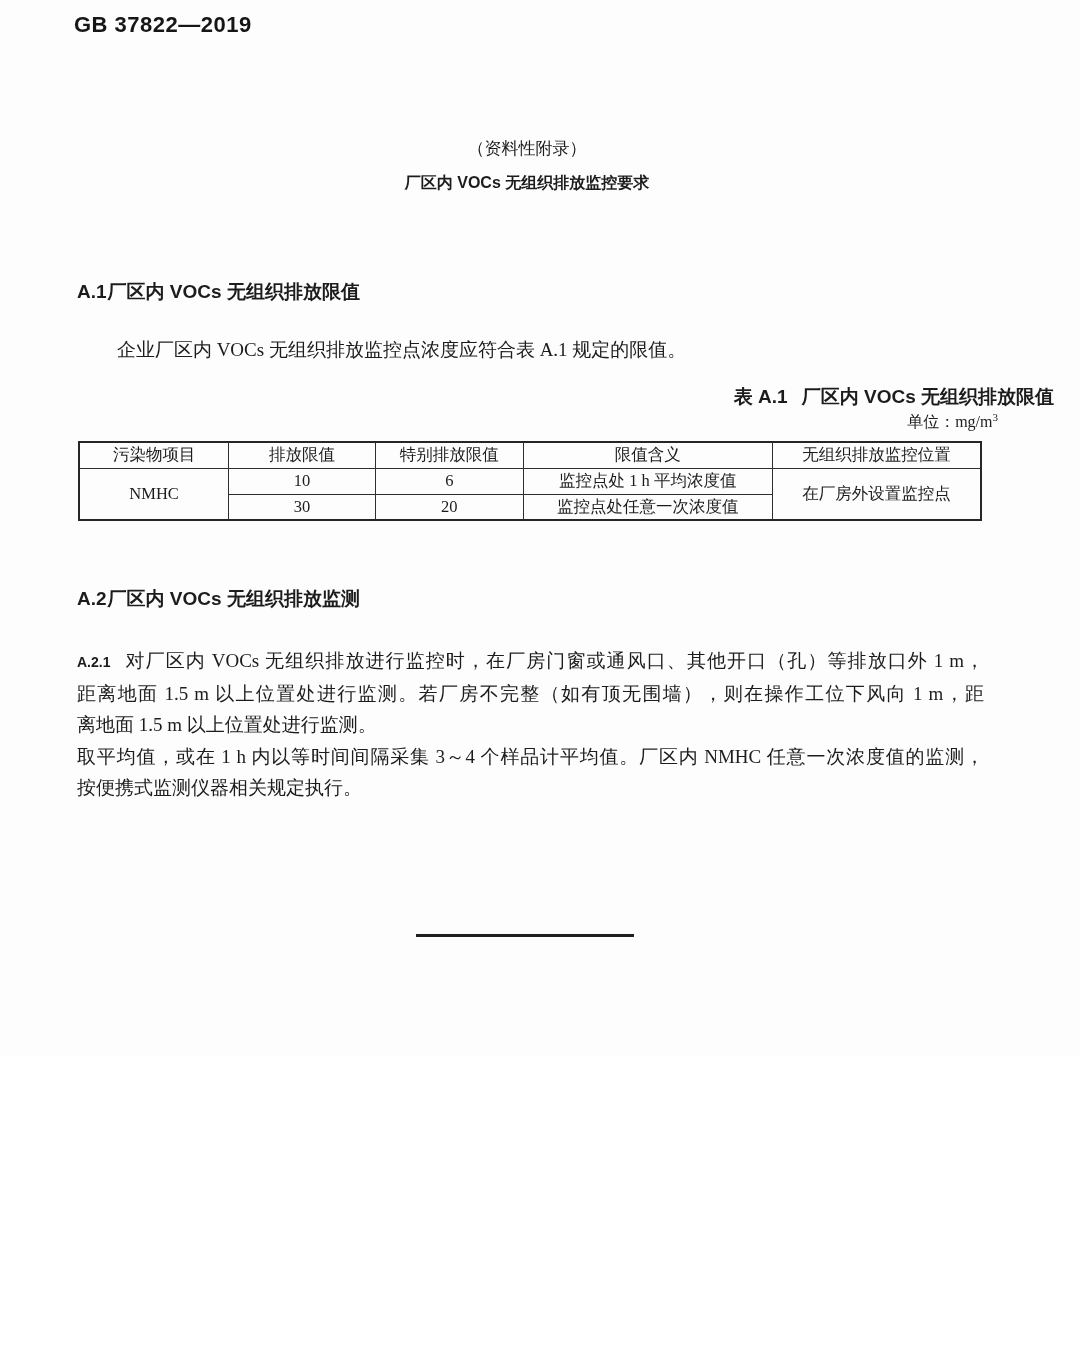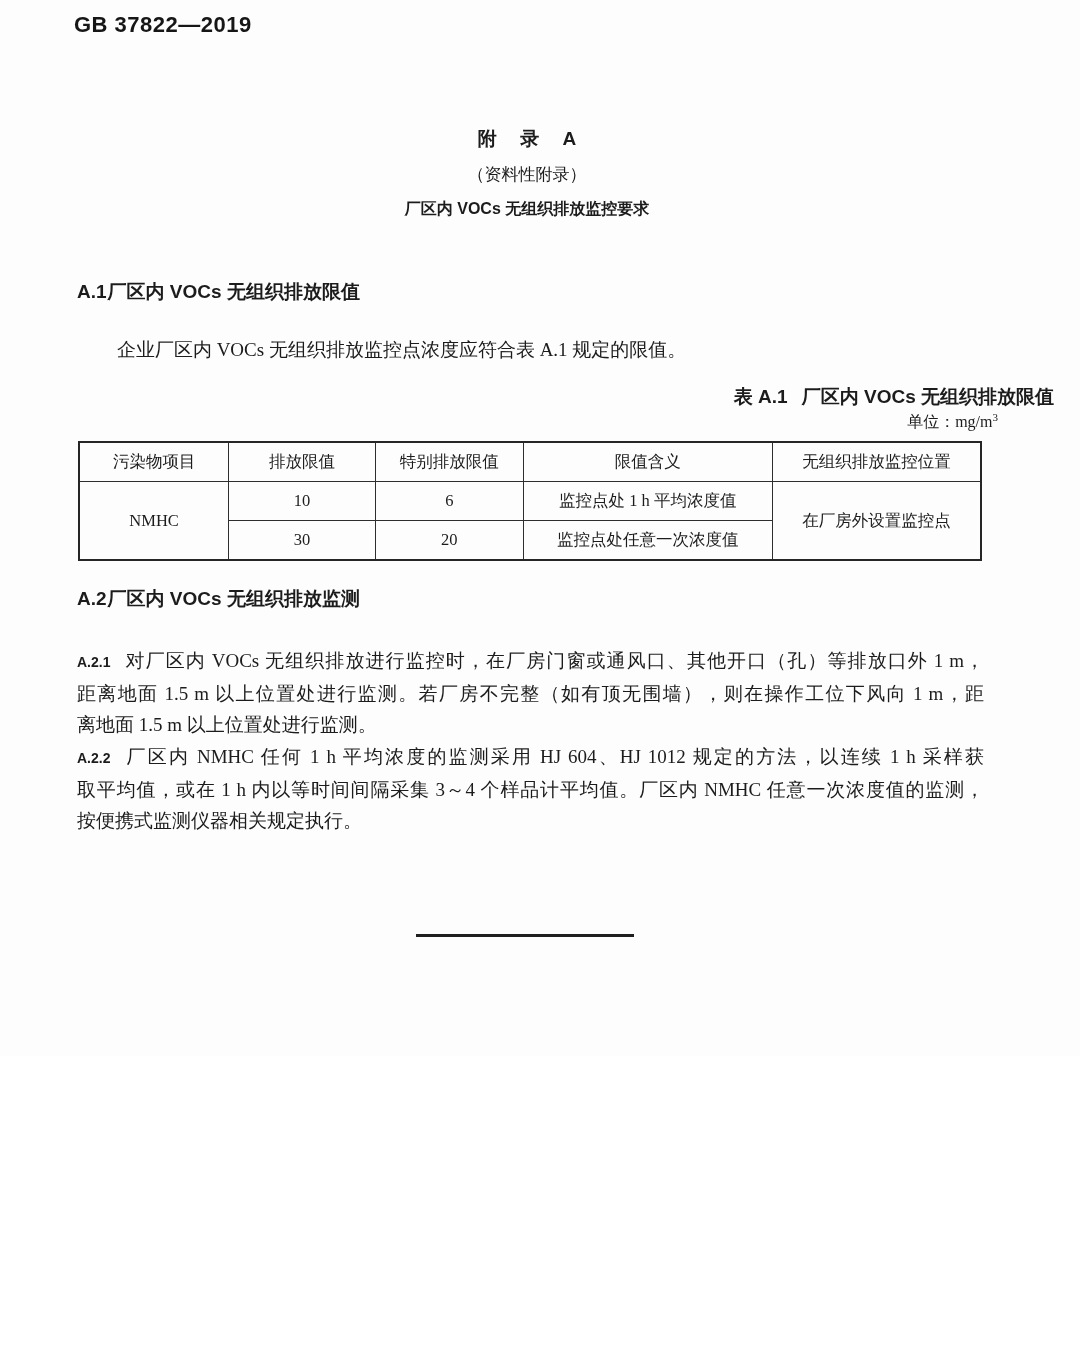--- a/index.html
+++ b/index.html
@@ -72,21 +72,21 @@
 
   table.limits {
     position:absolute; left:78px; top:441px; width:904px;
     border-collapse:collapse;
     border:2px solid #262626;
   }
   table.limits th, table.limits td {
     border:1.6px solid #2e2e2e;
     text-align:center; vertical-align:middle;
     font-size:16.5px; font-weight:400;
-    height:26px; padding:8px 4px;
+    height:26px; padding:1px 4px;
     font-family:"Liberation Serif", serif;
   }
 
   .a2-text {
     position:absolute; left:77px; top:645px; width:907px;
     font-size:19px; line-height:31.2px;
   }
   .a2-text .line { white-space:nowrap; }
   .a2-text .line.fill {
     white-space:normal;
@@ -105,21 +105,20 @@
   }
 </style>
 </head>
 <body>
 
 <div class="page">
 
   <div class="doc-number">GB 37822—2019</div>
 
   <div class="title-block">
-    <div class="title-line1">附 录 A</div>
     <div class="title-line2">（资料性附录）</div>
     <div class="title-line3">厂区内 VOCs 无组织排放监控要求</div>
   </div>
 
   <div class="sec-heading" id="h-a1">
     <span class="sec-num">A.1</span><span>厂区内 VOCs 无组织排放限值</span>
   </div>
 
   <div class="para-a1">企业厂区内 VOCs 无组织排放监控点浓度应符合表 A.1 规定的限值。</div>
 
@@ -165,22 +164,19 @@
   <div class="sec-heading" id="h-a2">
     <span class="sec-num">A.2</span><span>厂区内 VOCs 无组织排放监测</span>
   </div>
 
   <div class="a2-text">
     <div class="line fill">
       <span class="clause-label">A.2.1</span><span>对厂区内 VOCs 无组织排放进行监控时，在厂房门窗或通风口、其他开口（孔）等排放口外 1 m，</span>
     </div>
     <div class="line fill">距离地面 1.5 m 以上位置处进行监测。若厂房不完整（如有顶无围墙），则在操作工位下风向 1 m，距</div>
     <div class="line">离地面 1.5 m 以上位置处进行监测。</div>
-    <div class="line fill">
-      <span class="clause-label">A.2.2</span><span>厂区内 NMHC 任何 1 h 平均浓度的监测采用 HJ 604、HJ 1012 规定的方法，以连续 1 h 采样获</span>
-    </div>
     <div class="line fill">取平均值，或在 1 h 内以等时间间隔采集 3～4 个样品计平均值。厂区内 NMHC 任意一次浓度值的监测，</div>
     <div class="line">按便携式监测仪器相关规定执行。</div>
   </div>
 
   <div class="end-rule"></div>
 
 </div>
 
 </body></html>

